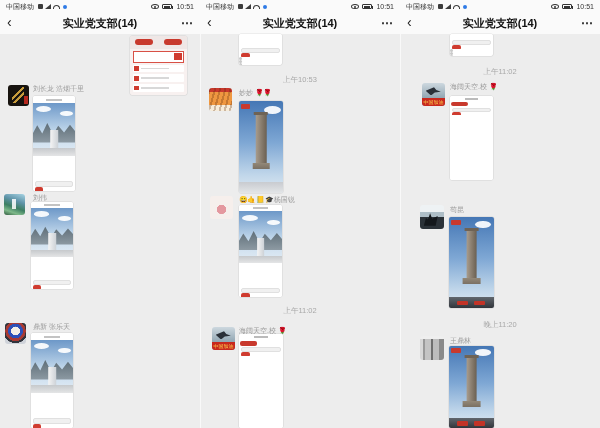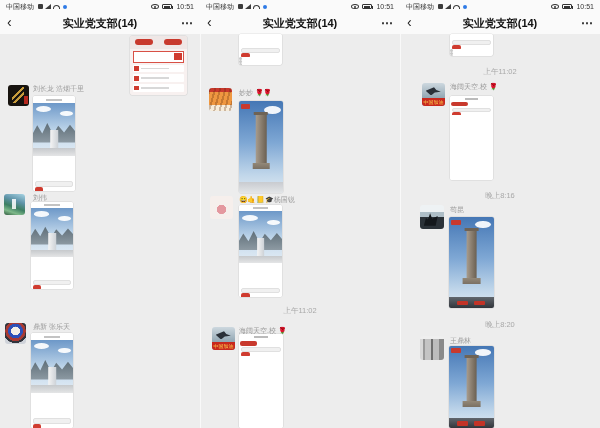--- a/index.html
+++ b/index.html
@@ -271,20 +271,21 @@
             <b class="ibox"></b>
             <b class="ired"></b>
           </i>
           <i class="fg-dots">
             <b></b>
             <b></b>
             <b></b>
           </i>
         </div>
 
+      <div class="ts" style="top:41px">上午10:53</div>
 
       <div class="avatar av-tiger" style="left:9px;top:54px;width:23px;height:23px"></div>
       <div class="mname" style="left:39px;top:55px">妙妙 🌹🌹</div>
       <div class="mini tower" style="left:39px;top:67px;width:44px;height:92px">
           <b class="ribbon"></b>
           <b class="cl" style="right:4%;top:5%;width:40%;height:9%"></b>
           <b class="tw-body"></b>
           <b class="tw-plaza"></b>
         </div>
 
@@ -394,34 +395,33 @@
             <b></b>
             <b></b>
             <b></b>
             <b></b>
             <b></b>
             <b></b>
             <b></b>
           </i>
         </div>
 
-      <div class="ts" style="top:157px">晚上8:16</div>
 
       <div class="avatar av-wolf" style="left:20px;top:171px;width:24px;height:24px"></div>
       <div class="mname" style="left:50px;top:172px">苟昆</div>
       <div class="mini tower-banners" style="left:49px;top:183px;width:45px;height:91px">
           <b class="ribbon"></b>
           <b class="cl" style="right:6%;top:4%;width:36%;height:8%"></b>
           <b class="tw-body"></b>
           <b class="tw-plaza dark"></b>
           <b class="bn" style="left:18%"></b>
           <b class="bn" style="left:56%"></b>
         </div>
 
-      <div class="ts" style="top:286px">晚上8:20</div>
+      <div class="ts" style="top:286px">晚上11:20</div>
 
       <div class="avatar av-building" style="left:20px;top:302px;width:24px;height:24px"></div>
       <div class="mname" style="left:50px;top:303px">王鼎林</div>
       <div class="mini tower-banners" style="left:49px;top:312px;width:45px;height:82px">
           <b class="ribbon"></b>
           <b class="cl" style="right:6%;top:4%;width:36%;height:8%"></b>
           <b class="tw-body"></b>
           <b class="tw-plaza dark"></b>
           <b class="bn" style="left:18%"></b>
           <b class="bn" style="left:56%"></b>

